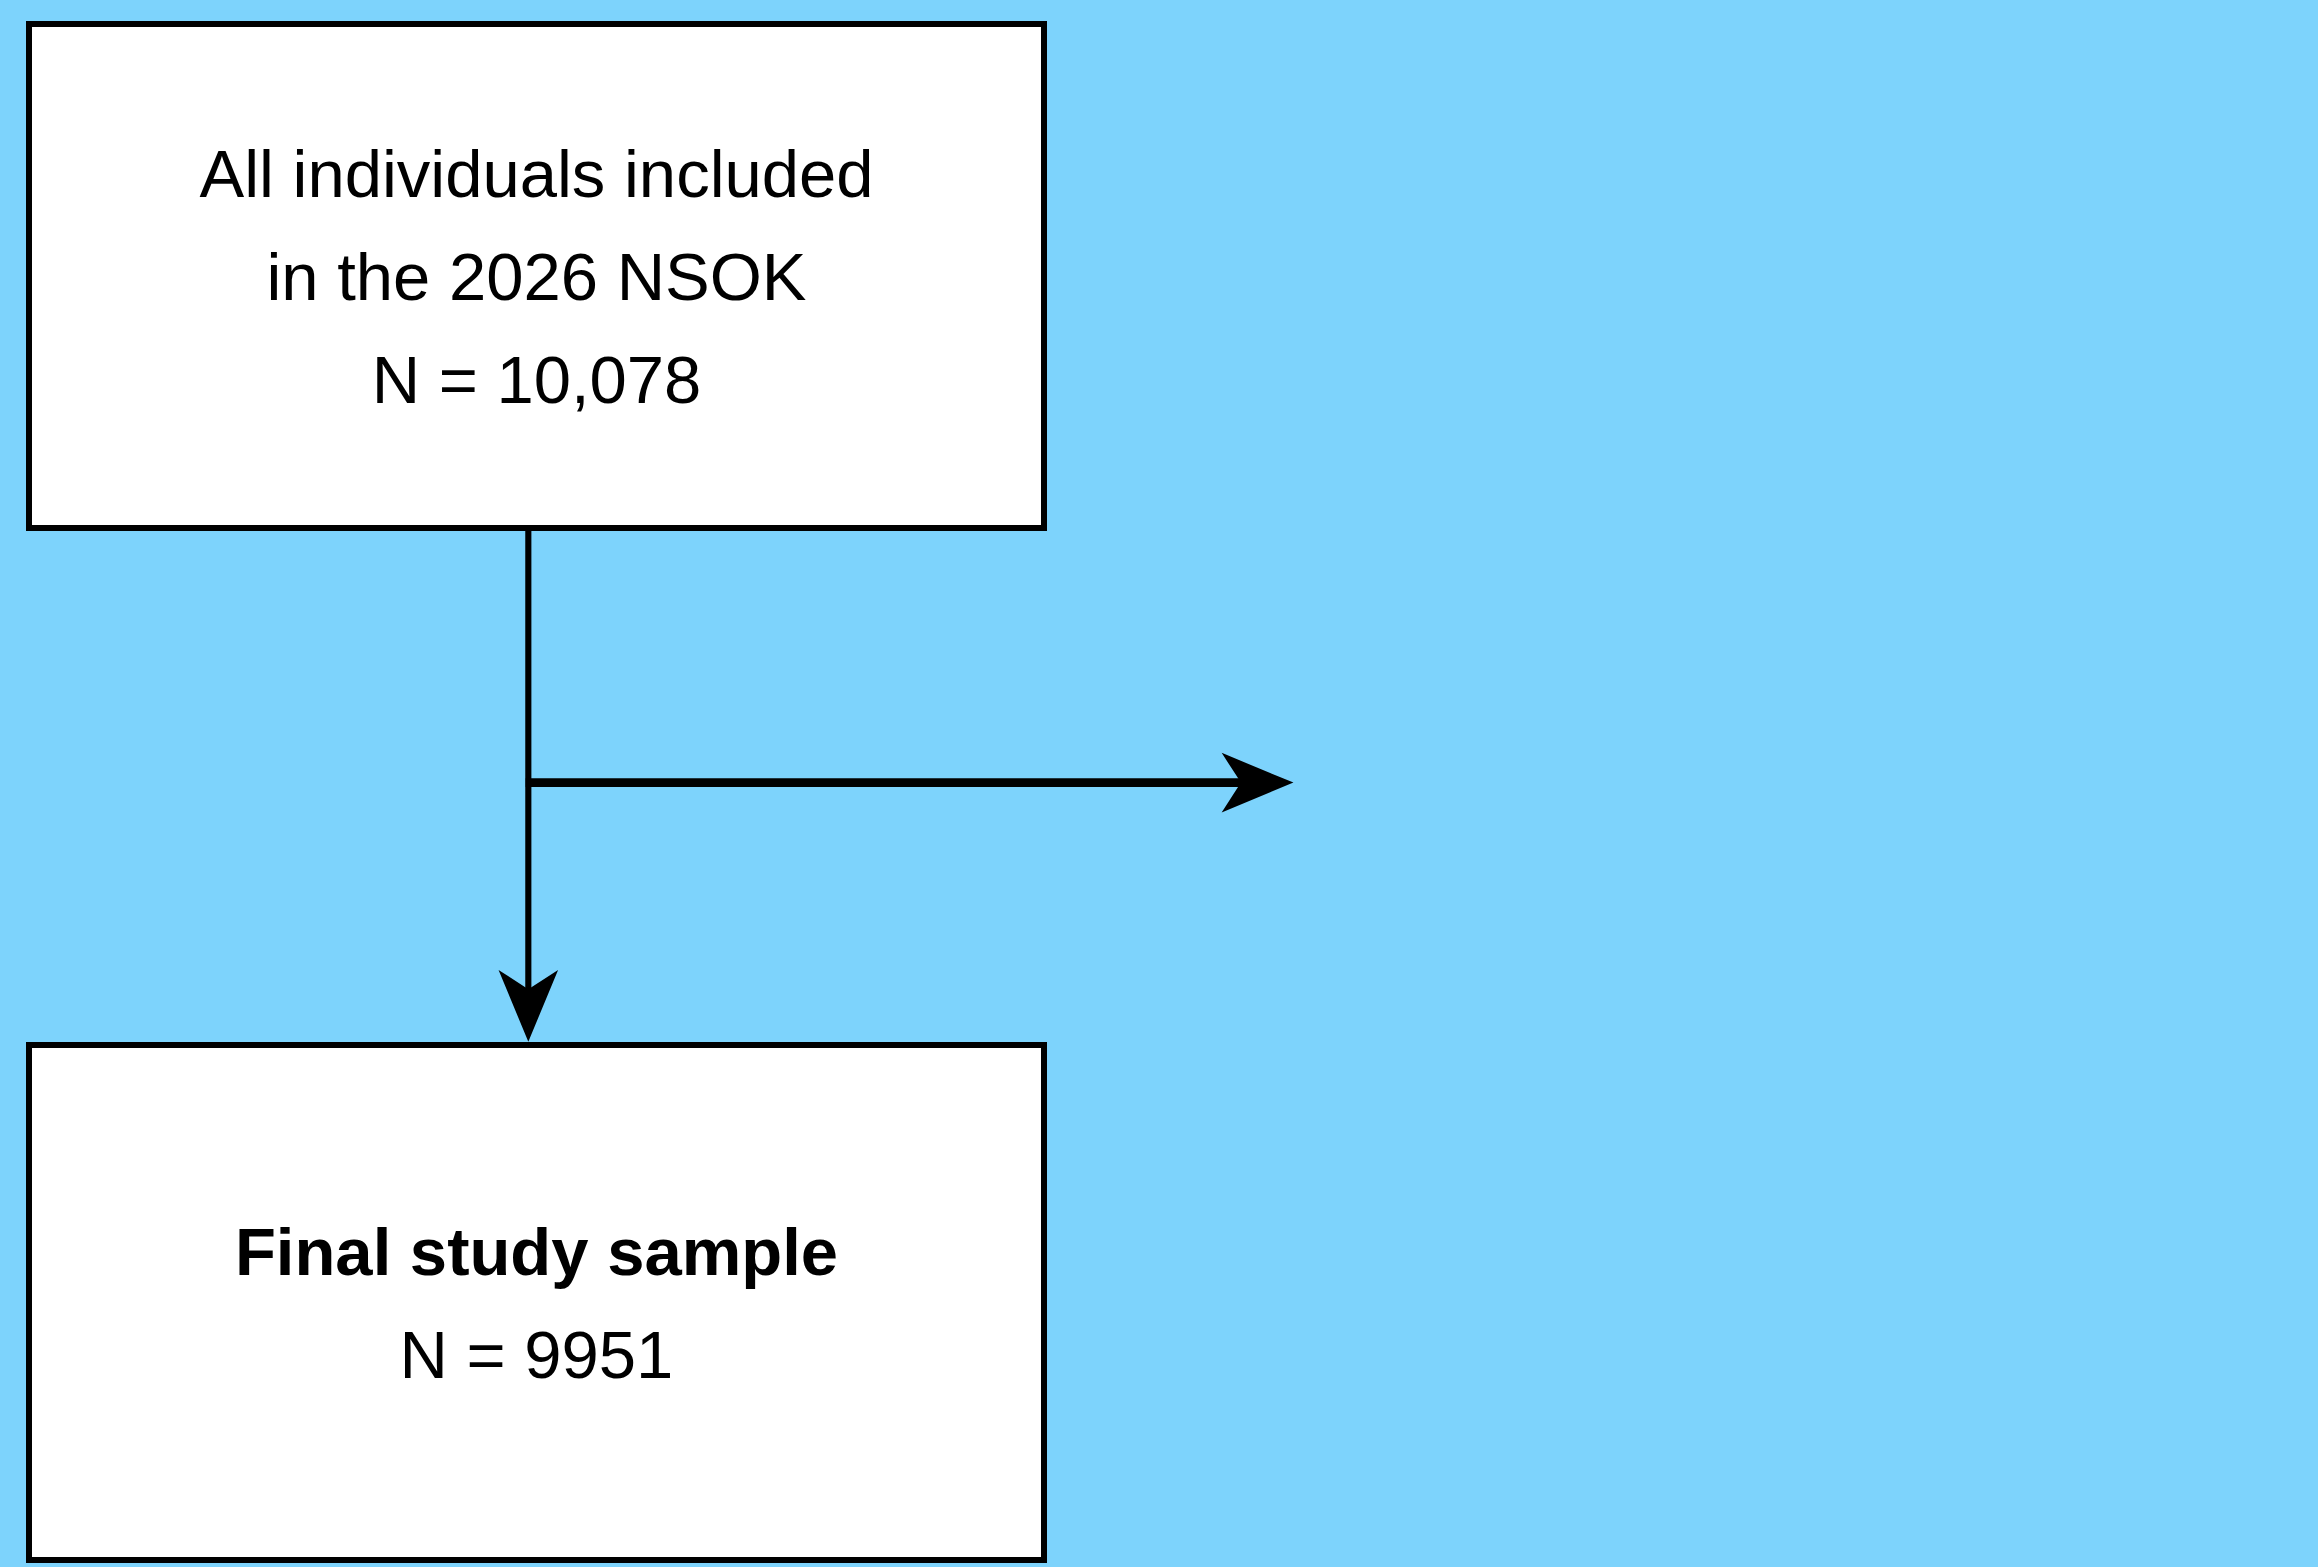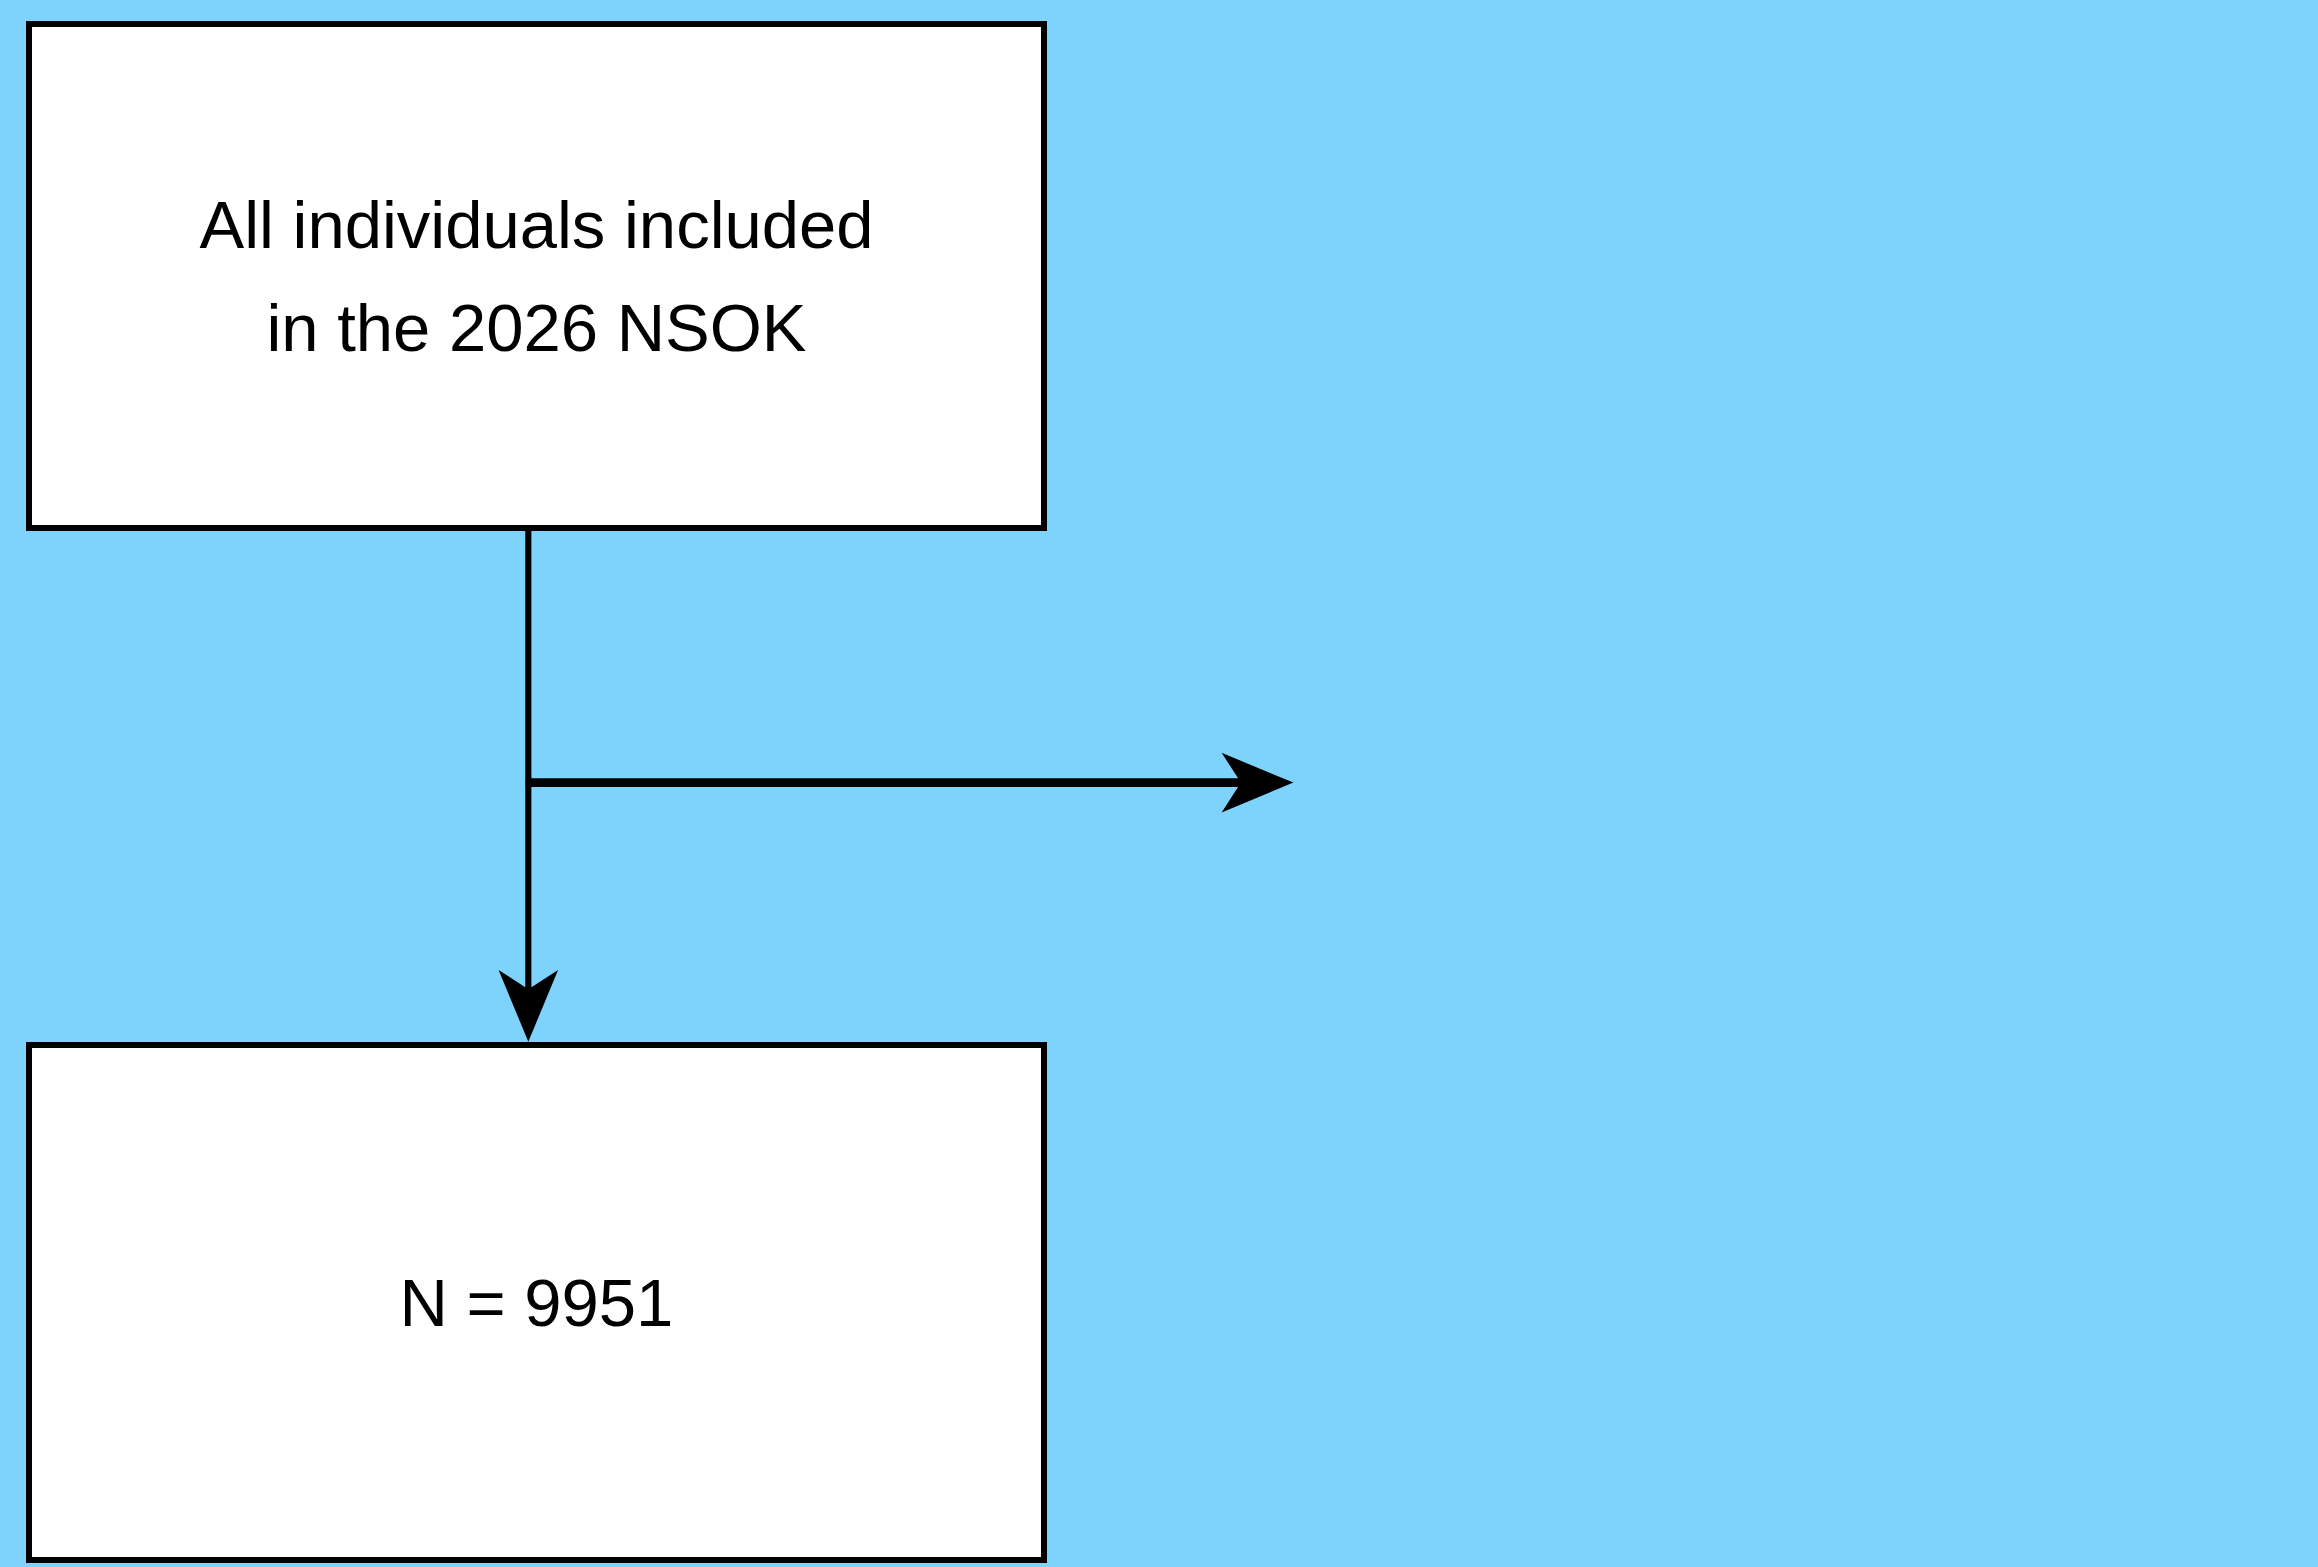--- a/index.html
+++ b/index.html
@@ -76,21 +76,23 @@
 
     <g>
       <line x1="600" y1="894" x2="1425" y2="894" stroke="#000000" stroke-width="10"></line>
       <polygon points="1477,894 1395,860 1417,894 1395,928" fill="#000000"></polygon>
     </g>
   </svg>
 
   <div id="box-population" class="flow-box">
     <div class="box-line">All individuals included</div>
     <div class="box-line">in the 2026 NSOK</div>
+    <div class="box-line">N = 10,078</div>
   </div>
 
 
   <div id="box-final" class="flow-box">
+    <div class="box-line bold">Final study sample</div>
     <div class="box-line">N = 9951</div>
   </div>
 
 </div>
 
 
 </body></html>

